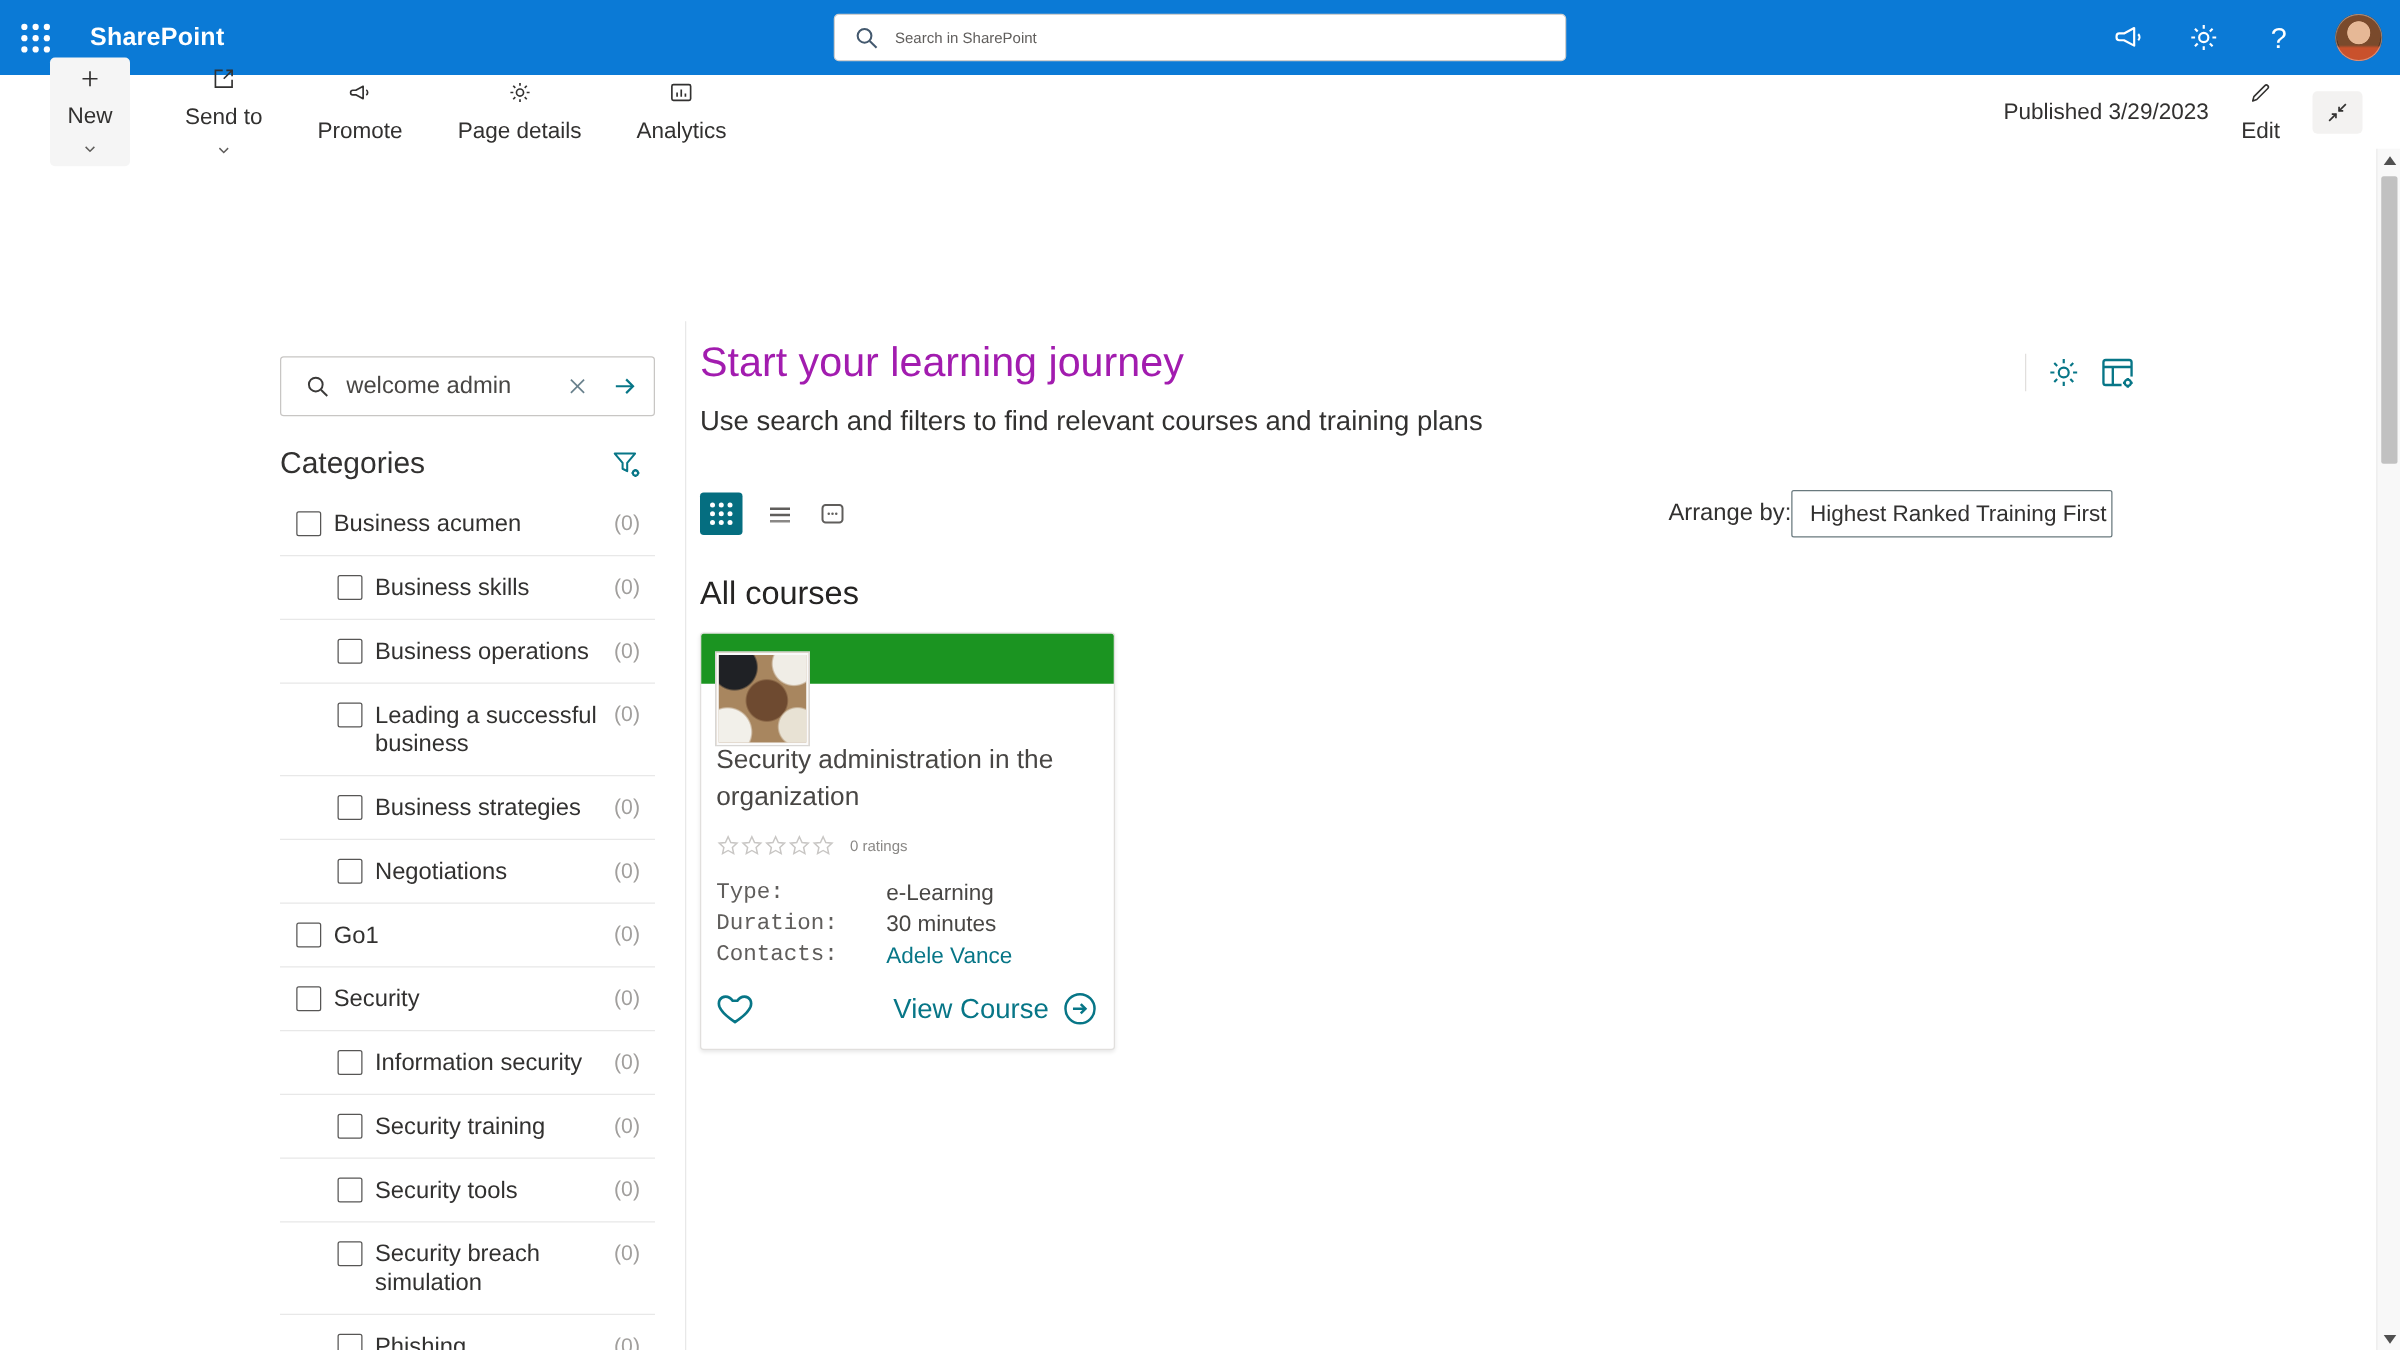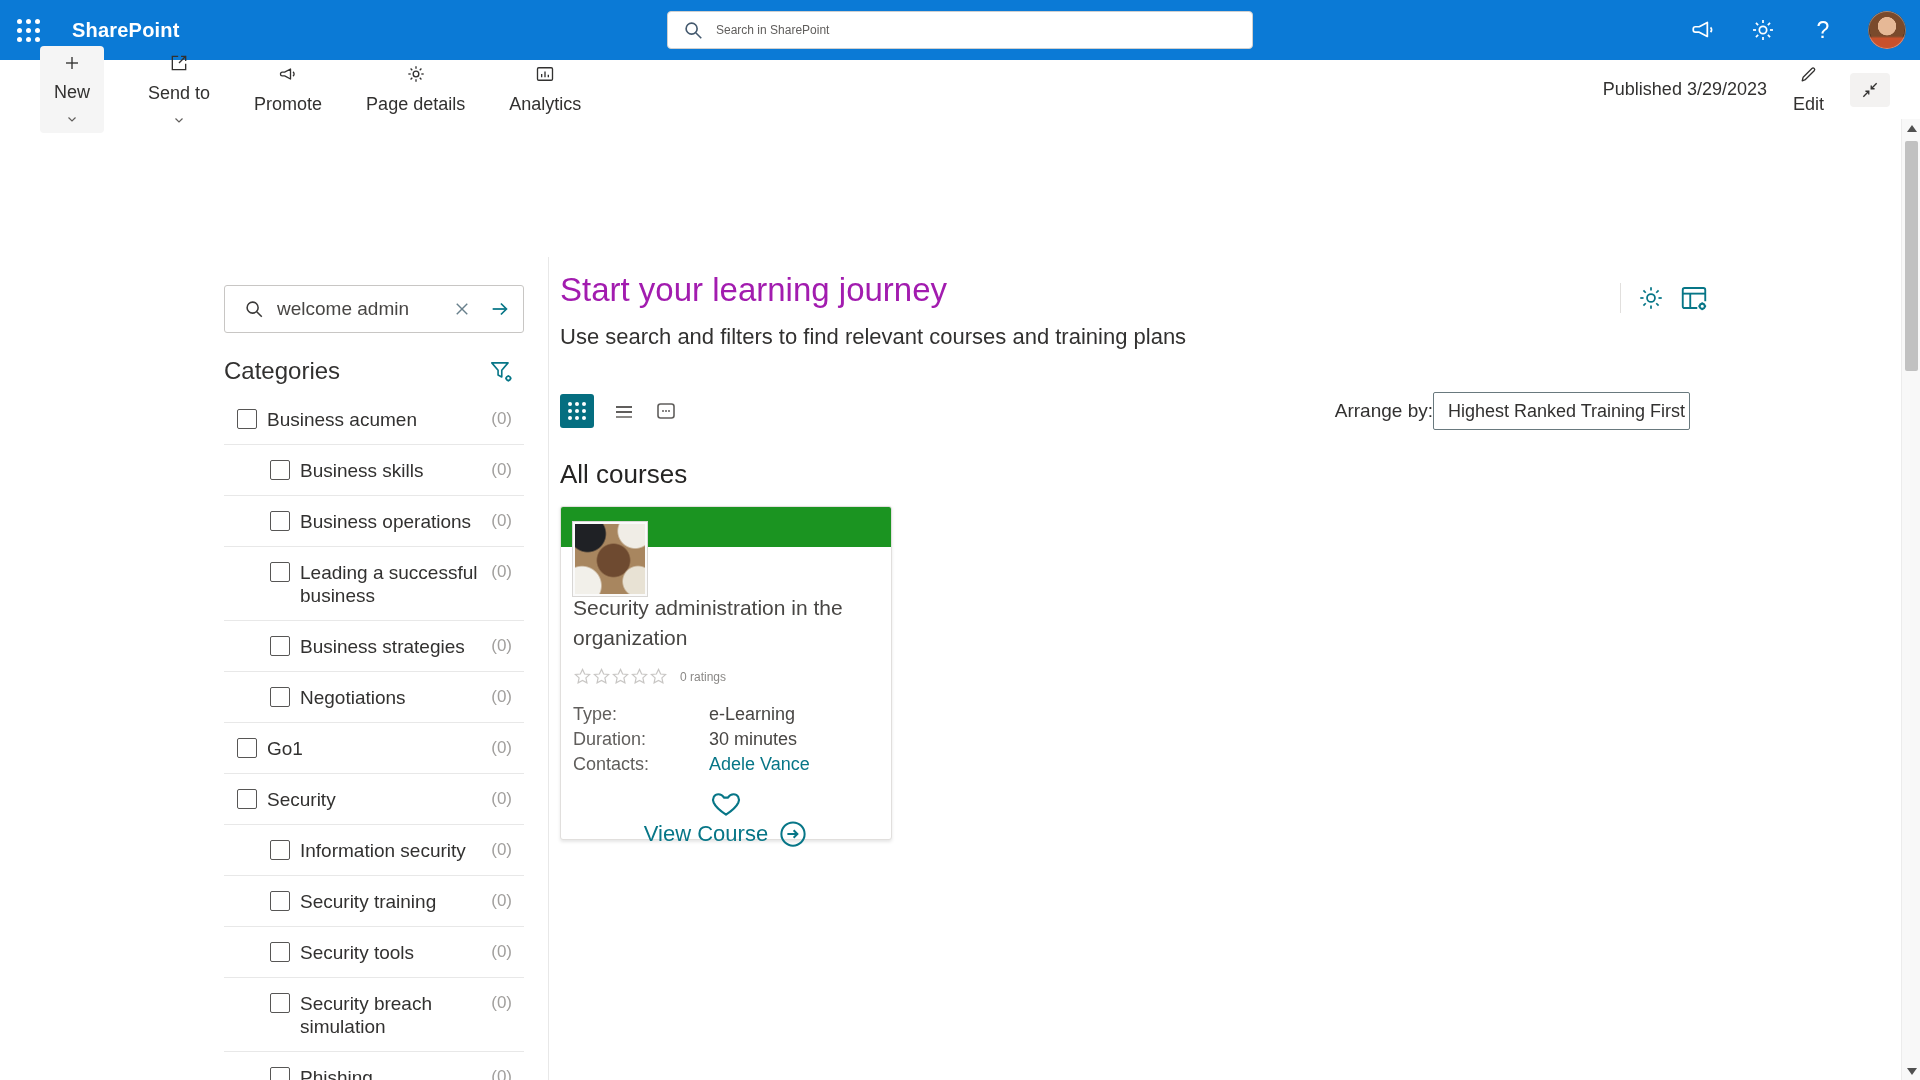--- a/index.html
+++ b/index.html
@@ -100,24 +100,24 @@
       radial-gradient(circle at 10% 88%, #f2f0ea 0 21%, rgba(0,0,0,0) 23%),
       radial-gradient(circle at 90% 82%, #e8e2d4 0 17%, rgba(0,0,0,0) 19%),
       radial-gradient(circle at 55% 52%, #6e4a30 0 30%, rgba(0,0,0,0) 33%),
       #a8865f;}
   .card-title{margin:86px 12px 0;font-size:21px;line-height:30px;color:var(--ink-mid);}
   .stars-row{margin:14px 12px 0;display:flex;align-items:center;gap:4px;}
   .stars{display:flex;}
   .ratings-text{font-size:12px;color:#8a8886;margin-left:8px;}
   .card-details{margin:16px 12px 0;font-size:18px;line-height:25px;}
   .detail-row{display:flex;}
-  .detail-label{width:136px;color:var(--ink-gray);}
+  .detail-label{width:136px;color:var(--ink-gray);font-family:Liberation Mono, monospace;}
   .detail-value{color:var(--ink-mid);}
   .detail-link{color:var(--teal);cursor:pointer;}
-  .card-footer{position:absolute;left:12px;right:12px;bottom:14px;height:36px;display:flex;align-items:center;justify-content:space-between;flex-direction:column;}
+  .card-footer{position:absolute;left:12px;right:12px;bottom:14px;height:36px;display:flex;align-items:center;justify-content:space-between;}
   .view-course{display:flex;align-items:center;gap:10px;color:var(--teal);font-size:22px;cursor:pointer;}
 
   
   .scrollbar{position:absolute;right:0;top:119px;bottom:0;width:19px;background:#f8f8f8;border-left:1px solid #ececec;}
   .sb-up,.sb-down{position:absolute;left:0;width:19px;height:18px;display:flex;align-items:center;justify-content:center;cursor:pointer;}
   .sb-up{top:0;} .sb-down{bottom:0;}
   .tri-up{width:0;height:0;border-left:5px solid transparent;border-right:5px solid transparent;border-bottom:7px solid #505050;}
   .tri-down{width:0;height:0;border-left:5px solid transparent;border-right:5px solid transparent;border-top:7px solid #505050;}
   .sb-thumb{position:absolute;left:3px;top:22px;width:13px;height:230px;background:#c1c1c1;border-radius:2px;cursor:pointer;}
 

